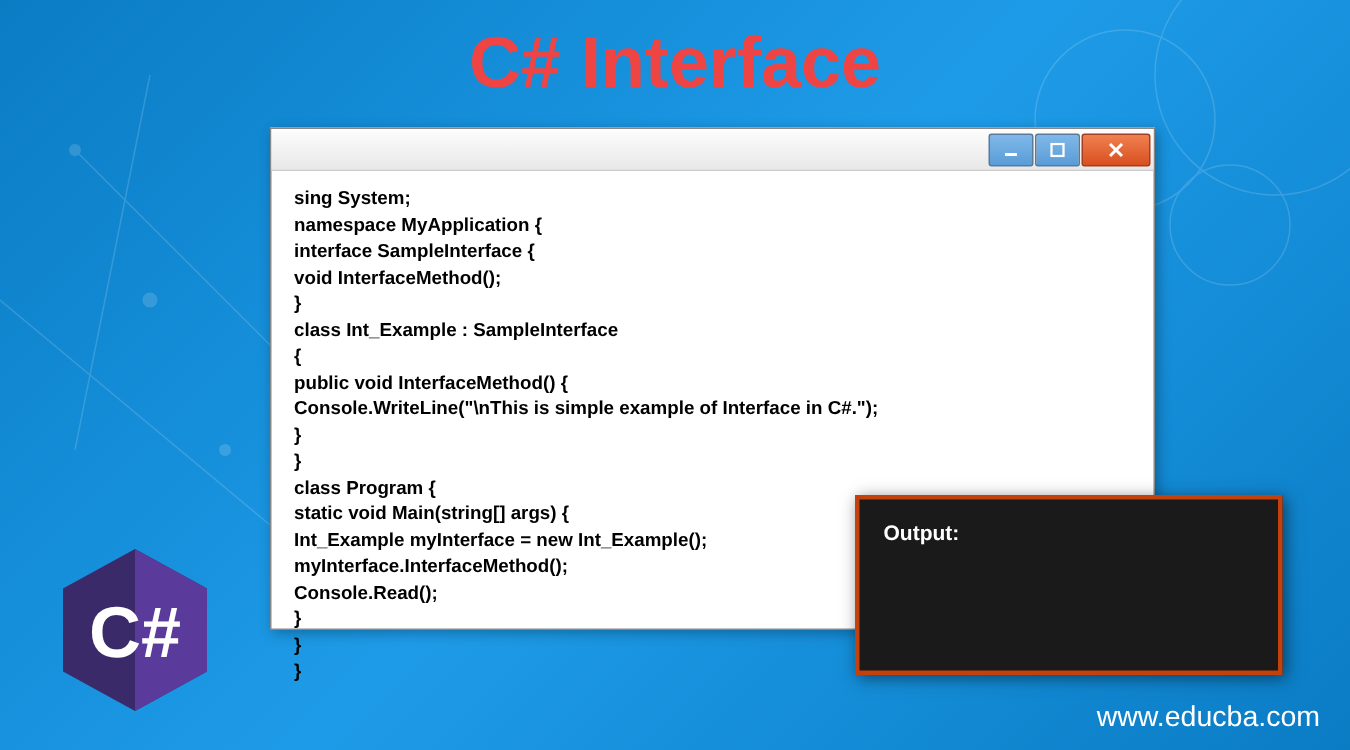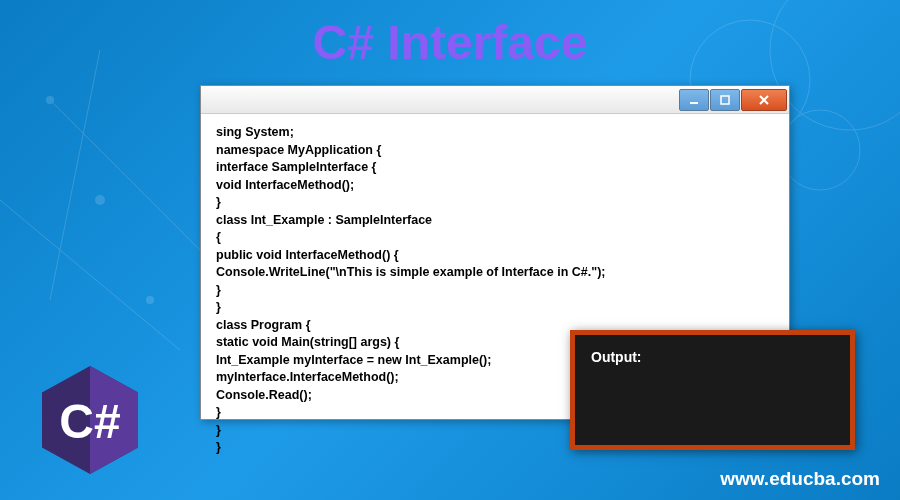--- a/index.html
+++ b/index.html
@@ -17,36 +17,35 @@
     }
     .bg-decoration {
       position: absolute;
       width: 100%;
       height: 100%;
       opacity: 0.15;
       pointer-events: none;
     }
     .page-title {
       text-align: center;
-      color: #8b5cf6;
+      color: #ef4444;
       font-size: 48px;
       font-weight: bold;
       padding-top: 15px;
       font-family: 'Trebuchet MS', sans-serif;
     }
     .window {
       position: absolute;
       top: 85px;
       left: 180px;
       width: 590px;
       height: 335px;
       background: white;
       border: 1px solid #888;
       box-shadow: 2px 2px 8px rgba(0,0,0,0.3);
-      margin-left: 20px;
     }
     .titlebar {
       height: 28px;
       background: linear-gradient(to bottom, #fdfdfd 0%, #e8e8e8 100%);
       border-bottom: 1px solid #ccc;
       display: flex;
       justify-content: flex-end;
       align-items: center;
       padding: 2px 2px;
       gap: 1px;
@@ -87,21 +86,21 @@
       position: absolute;
       top: 330px;
       left: 570px;
       width: 285px;
       height: 120px;
       background: #1a1a1a;
       color: white;
       padding: 14px 16px;
       font-family: Verdana, Arial, sans-serif;
       font-size: 14px;
-      border: 5px solid #c2410c;
+      border: 3px solid #c2410c;
       box-shadow: 2px 2px 10px rgba(0,0,0,0.5);
     }
     .output-label {
       font-weight: bold;
       margin-bottom: 14px;
     }
     .output-text {
       font-weight: bold;
       line-height: 1.4;
     }
@@ -115,21 +114,21 @@
     .logo svg {
       width: 100%;
       height: 100%;
     }
     .website {
       position: absolute;
       bottom: 10px;
       right: 20px;
       color: white;
       font-size: 19px;
-      font-weight: bold;
+      font-weight: normal;
       font-family: Verdana, Arial, sans-serif;
     }
   </style>
 </head>
 <body>
 
 <svg class="bg-decoration">
   <line x1="50" y1="100" x2="200" y2="250" stroke="white" stroke-width="1"></line>
   <line x1="100" y1="50" x2="50" y2="300" stroke="white" stroke-width="1"></line>
   <line x1="0" y1="200" x2="180" y2="350" stroke="white" stroke-width="1"></line>

